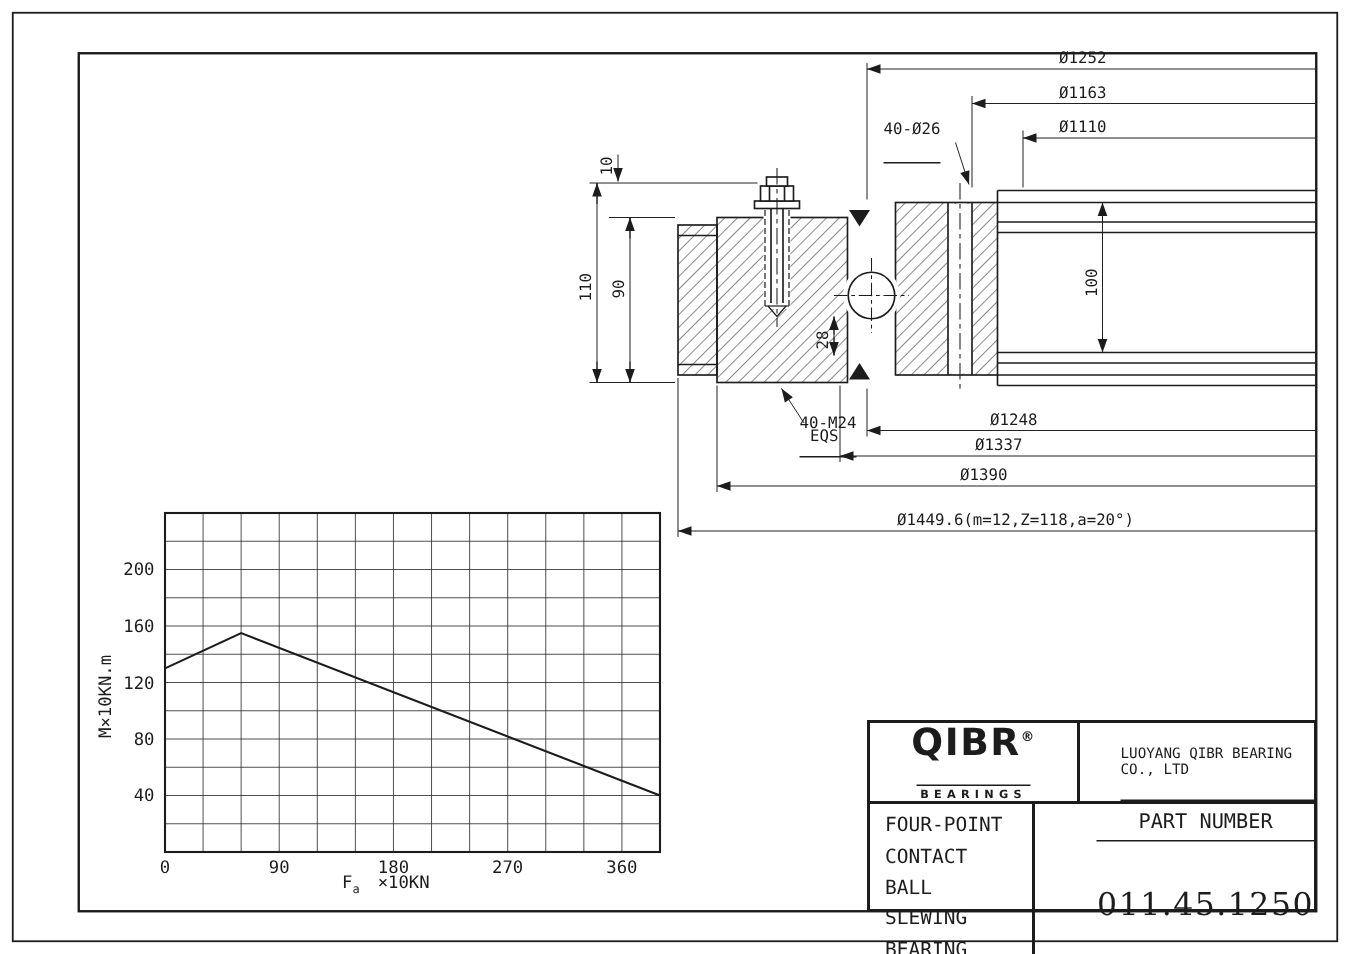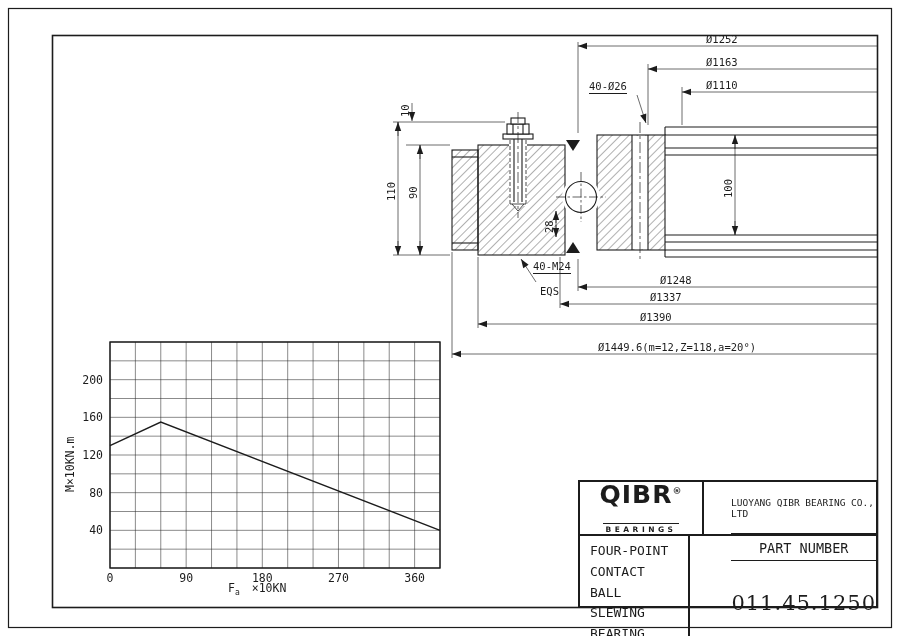--- a/index.html
+++ b/index.html
@@ -2,27 +2,27 @@
 <html><head>
 <meta charset="utf-8">
 <style>
   * { margin:0; padding:0; box-sizing:border-box; }
   html,body { width:900px; height:636px; overflow:hidden; background:#ffffff; }
   #page { position:relative; width:900px; height:636px; background:#ffffff;
           font-family:"DejaVu Sans Mono", monospace; color:#1c1c1c; }
   #cad { position:absolute; left:0; top:0; }
   .lbl { position:absolute; font-size:10.5px; line-height:1.15; white-space:nowrap; color:#1c1c1c; }
   .vlbl { transform:rotate(-90deg); transform-origin:0 0; }
-  .u { border-bottom:1px solid #1c1c1c; padding-bottom:1px; }
+  .u { border-bottom:1px solid #1c1c1c; padding-bottom:16px; }
 
   
   .title-block { position:absolute; left:578px; top:480px; width:300px; height:128px;
                  border:2px solid #1c1c1c; background:#fff; display:flex; flex-direction:column; }
   .tb-row1 { display:flex; height:57px; border-bottom:2px solid #1c1c1c; }
-  .tb-logo-cell { width:124px; border-right:2px solid #1c1c1c; display:flex; flex-direction:column;
+  .tb-logo-cell { width:140px; border-right:2px solid #1c1c1c; display:flex; flex-direction:column;
                   align-items:center; justify-content:center; }
   .logo-main { font-family:"DejaVu Sans", sans-serif; font-weight:bold; font-size:25px; line-height:1;
                letter-spacing:1px; }
   .logo-main .reg { font-size:9px; vertical-align:super; font-weight:bold; }
   .logo-sub { font-family:"DejaVu Sans", sans-serif; font-size:7.5px; font-weight:bold;
               letter-spacing:3.5px; border-top:1.5px solid #1c1c1c; padding:1px 2px 0 2px; margin-top:16px; }
   .tb-company-cell { flex:1; display:flex; flex-direction:column;padding-left:27px; }
   .tb-company { flex:1.15; border-bottom:1px solid #1c1c1c; display:flex; align-items:center;
                 justify-content:center; font-size:9.5px; }
   .tb-website { flex:1; display:flex; align-items:center; justify-content:center; font-size:10px; }
@@ -192,21 +192,21 @@
 
   <div class="lbl" style="left:706px;top:33px">Ø1252</div>
   <div class="lbl" style="left:706px;top:56px">Ø1163</div>
   <div class="lbl" style="left:706px;top:79px">Ø1110</div>
   <div class="lbl u" style="left:589px;top:80px">40-Ø26</div>
   <div class="lbl vlbl" style="left:399px;top:117px">10</div>
   <div class="lbl vlbl" style="left:385px;top:201px">110</div>
   <div class="lbl vlbl" style="left:407px;top:199px">90</div>
   <div class="lbl vlbl" style="left:722px;top:198px">100</div>
   <div class="lbl vlbl" style="left:543px;top:233px">28</div>
-  <div class="lbl u" style="left:533px;top:260px">40-M24</div>
+  <div class="lbl u" style="left:533px;top:276px">40-M24</div>
   <div class="lbl" style="left:540px;top:285px">EQS</div>
   <div class="lbl" style="left:660px;top:274px">Ø1248</div>
   <div class="lbl" style="left:650px;top:291px">Ø1337</div>
   <div class="lbl" style="left:640px;top:311px">Ø1390</div>
   <div class="lbl" style="left:598px;top:341px">Ø1449.6(m=12,Z=118,a=20°)</div>
 
   <div class="lbl vlbl" style="left:64px;top:492px;font-size:11.5px">M×10KN.m</div>
   <div class="lbl" style="left:228px;top:582px;font-size:11.5px">
     <span>F</span><sub style="font-size:8px">a</sub><span style="margin-left:12px">×10KN</span>
   </div>

